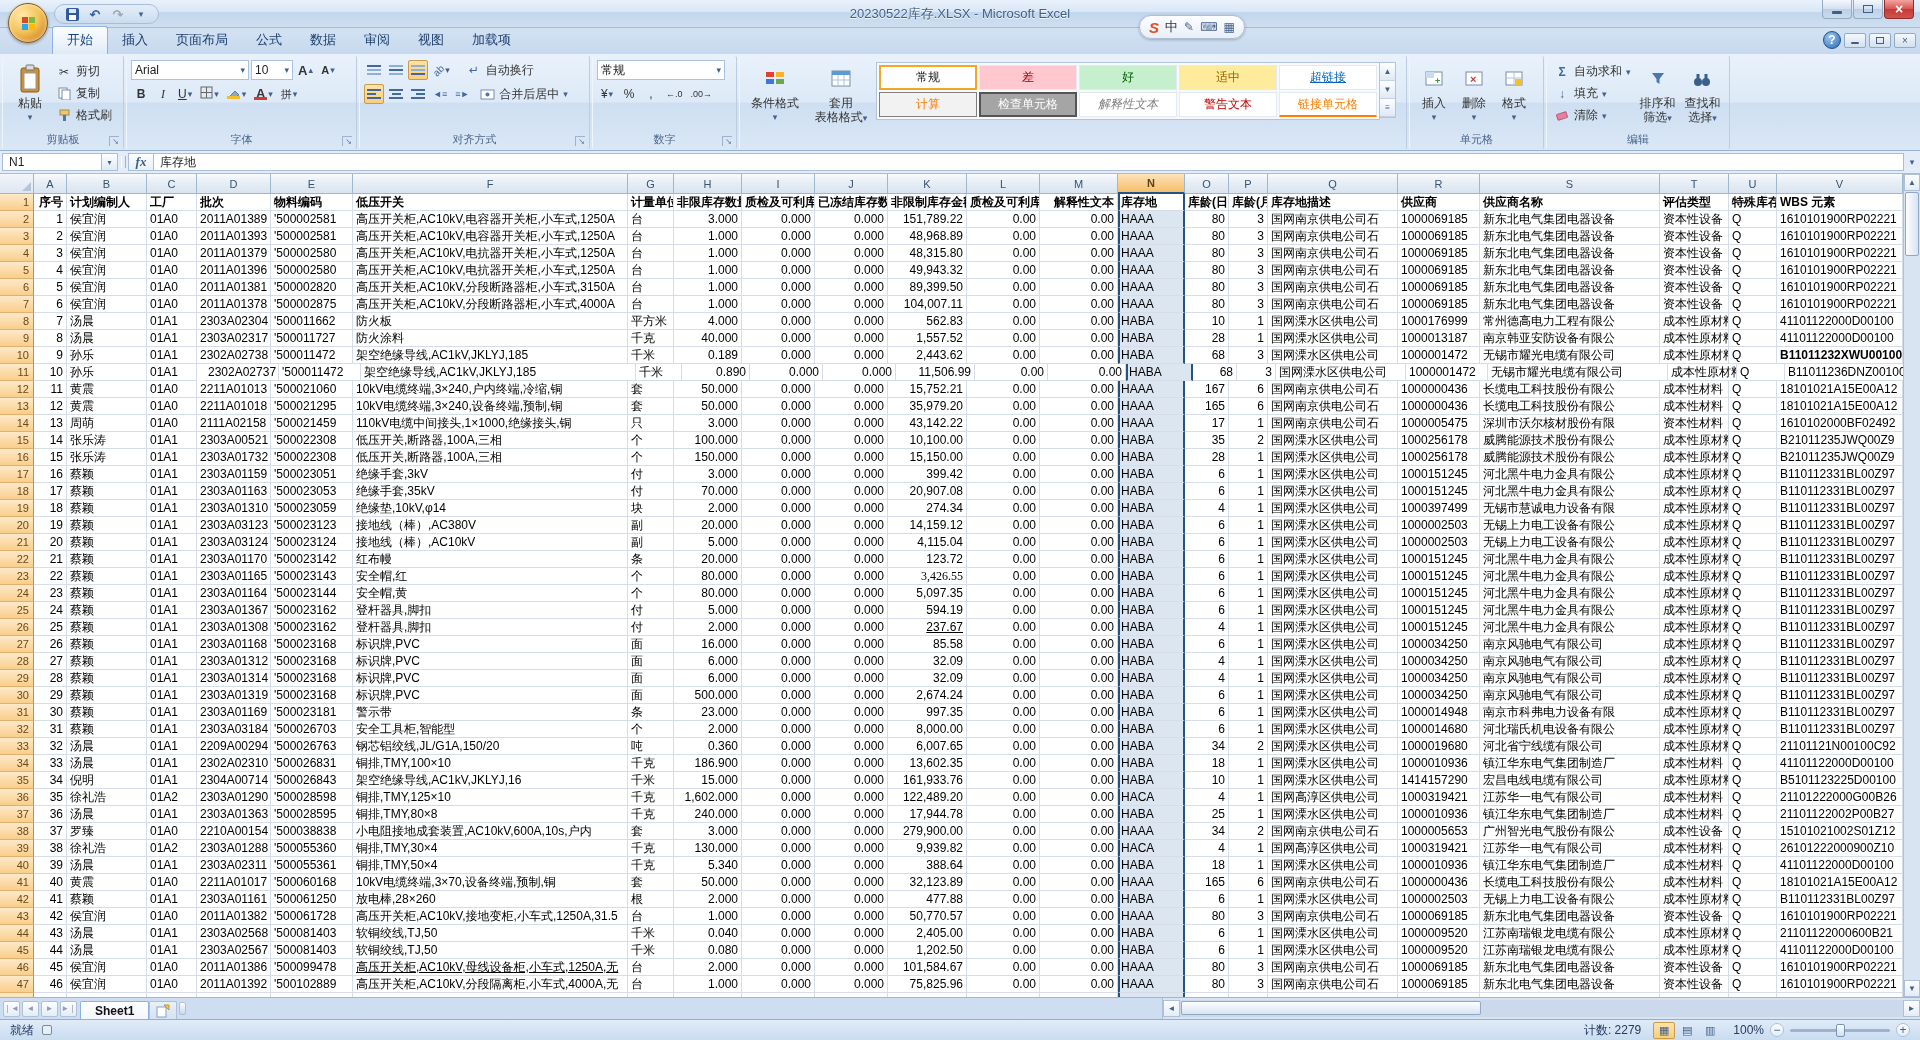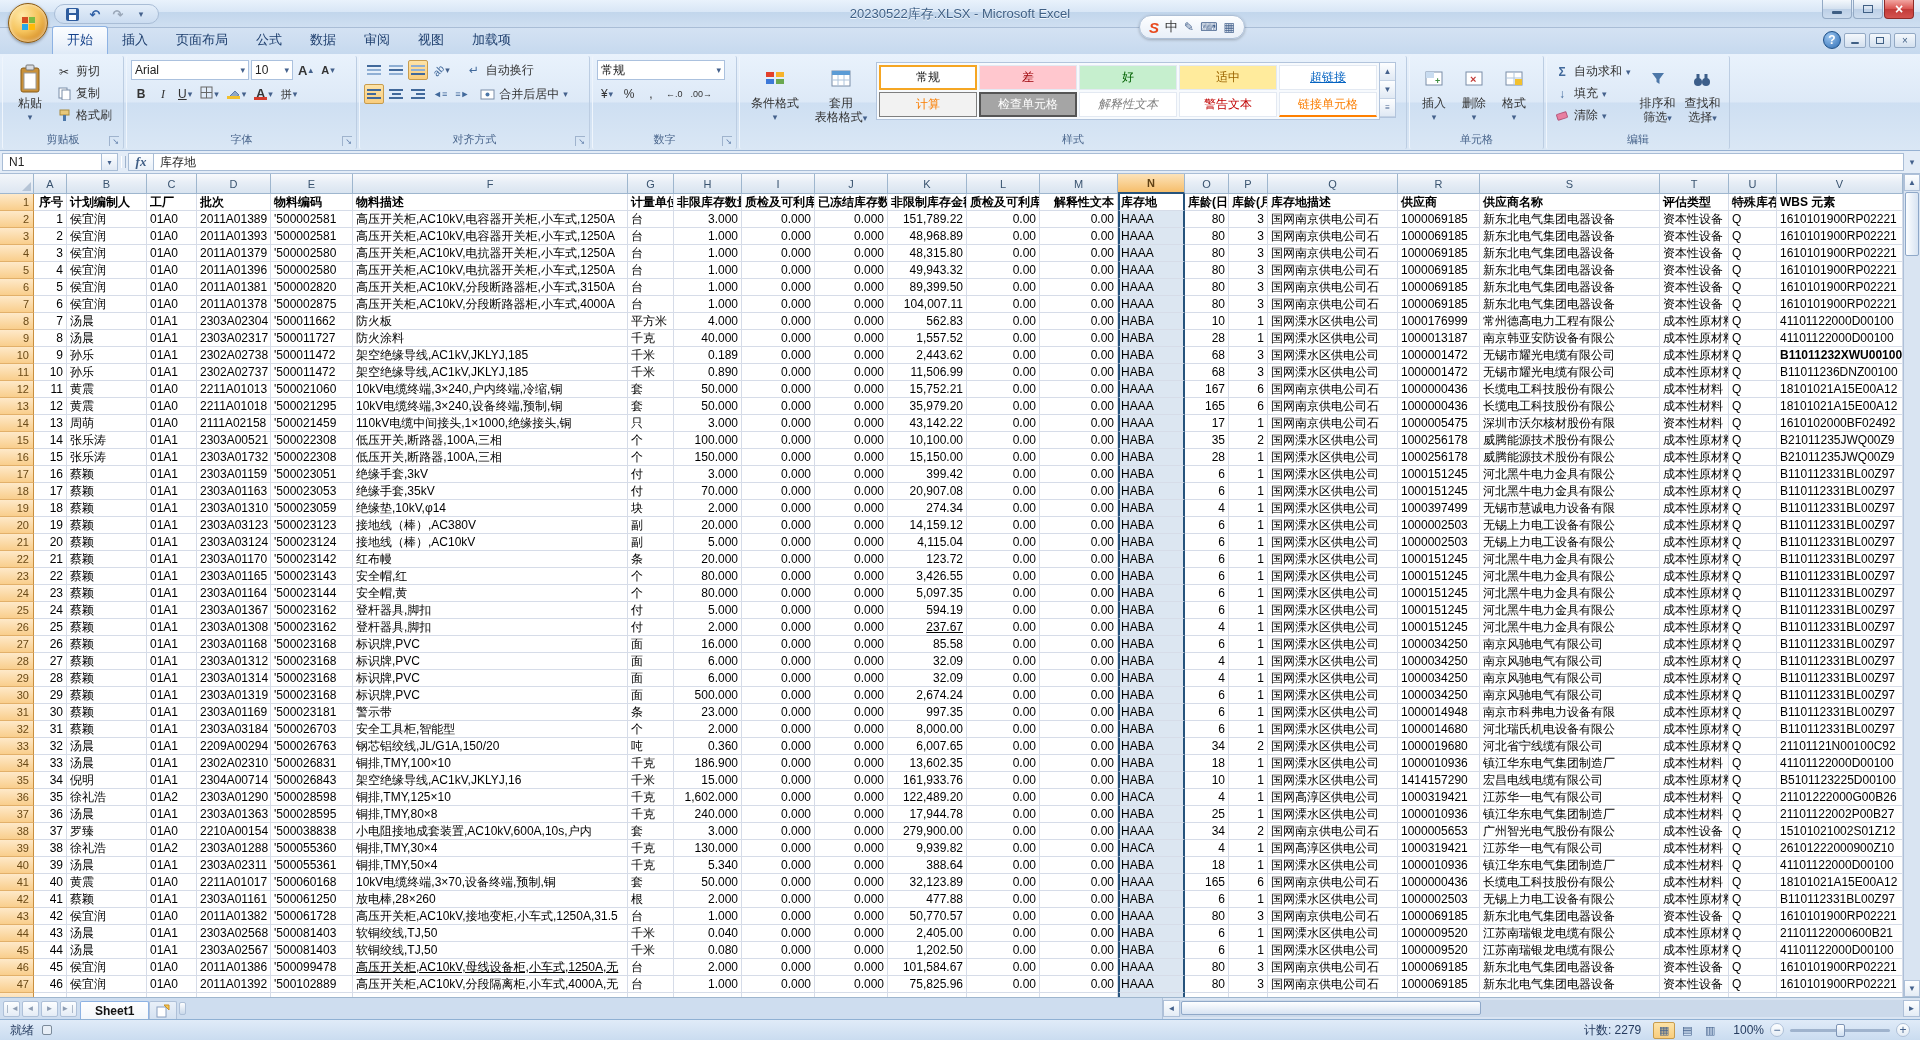--- a/index.html
+++ b/index.html
@@ -475,21 +475,20 @@
               <div class="gi warning">警告文本</div>
               <div class="gi linked">链接单元格</div>
             </div>
           <div class="gscroll">
             <span class="gsb">▲</span>
             <span class="gsb">▼</span>
             <span class="gsb">≡</span>
           </div>
         </div>
       </div>
-      <div class="glabel">样式</div>
     </div>
 
     <div class="rgroup" style="width:135px;">
       <div class="gbody">
         <div class="bigbtn" style="width:40px;">
           <div class="bicon">
               <svg width="18" height="16">
                 <rect x="1" y="1" width="16" height="13" fill="#fff" stroke="#7A8DA8"></rect>
                 <rect x="1" y="1" width="8" height="6" fill="#C9DCF0"></rect>
                 <text x="10" y="13" font-size="9" fill="#3E8E41" font-weight="bold">+</text>
@@ -612,21 +611,21 @@
           <div class="colh" style="width: 126px;">V</div>
         </div>
       <div class="gridbody">
           <div class="grow">
             <div class="rowh sel">1</div>
             <div class="cell ar hdrrow" style="width: 33px;">序号</div>
             <div class="cell al hdrrow" style="width: 80px;">计划编制人</div>
             <div class="cell al hdrrow" style="width: 50px;">工厂</div>
             <div class="cell al hdrrow" style="width: 74px;">批次</div>
             <div class="cell al hdrrow" style="width: 82px;">物料编码</div>
-            <div class="cell al hdrrow" style="width: 275px;">物料描述</div>
+            <div class="cell al hdrrow" style="width: 275px;">低压开关</div>
             <div class="cell al hdrrow" style="width: 46px;">计量单位</div>
             <div class="cell ar hdrrow" style="width: 68px;">非限库存数量</div>
             <div class="cell ar hdrrow" style="width: 73px;">质检及可利库存数量</div>
             <div class="cell ar hdrrow" style="width: 73px;">已冻结库存数量</div>
             <div class="cell ar hdrrow" style="width: 79px;">非限制库存金额</div>
             <div class="cell ar hdrrow" style="width: 73px;">质检及可利库存金额</div>
             <div class="cell ar hdrrow" style="width: 78px;">解释性文本</div>
             <div class="cell al hdrrow active" style="width: 67px;">库存地</div>
             <div class="cell ar hdrrow" style="width: 44px;">库龄(日)</div>
             <div class="cell ar hdrrow" style="width: 39px;">库龄(月)</div>
@@ -860,21 +859,21 @@
             <div class="cell al" style="width: 180px;">无锡市耀光电缆有限公司</div>
             <div class="cell al" style="width: 69px;">成本性原材料</div>
             <div class="cell al" style="width: 48px;">Q</div>
             <div class="cell al" style="width: 126px; font-weight: bold;">B11011232XWU00100</div>
           </div>
           <div class="grow">
             <div class="rowh sel">11</div>
             <div class="cell ar" style="width: 33px;">10</div>
             <div class="cell al" style="width: 80px;">孙乐</div>
             <div class="cell al" style="width: 50px;">01A1</div>
-            <div class="cell al" style="width: 74px;">2302A02737</div>
+            <div class="cell al" style="width: 74px; margin-left: 8px;">2302A02737</div>
             <div class="cell al" style="width: 82px;">'500011472</div>
             <div class="cell al" style="width: 275px;">架空绝缘导线,AC1kV,JKLYJ,185</div>
             <div class="cell al" style="width: 46px;">千米</div>
             <div class="cell ar" style="width: 68px;">0.890</div>
             <div class="cell ar" style="width: 73px;">0.000</div>
             <div class="cell ar" style="width: 73px;">0.000</div>
             <div class="cell ar" style="width: 79px;">11,506.99</div>
             <div class="cell ar" style="width: 73px;">0.00</div>
             <div class="cell ar" style="width: 78px;">0.00</div>
             <div class="cell al selcol" style="width: 67px;">HABA</div>
@@ -1167,21 +1166,21 @@
             <div class="cell ar" style="width: 33px;">22</div>
             <div class="cell al" style="width: 80px;">蔡颖</div>
             <div class="cell al" style="width: 50px;">01A1</div>
             <div class="cell al" style="width: 74px;">2303A01165</div>
             <div class="cell al" style="width: 82px;">'500023143</div>
             <div class="cell al" style="width: 275px;">安全帽,红</div>
             <div class="cell al" style="width: 46px;">个</div>
             <div class="cell ar" style="width: 68px;">80.000</div>
             <div class="cell ar" style="width: 73px;">0.000</div>
             <div class="cell ar" style="width: 73px;">0.000</div>
-            <div class="cell ar" style="width: 79px;">3,426.55</div>
+            <div class="cell ar" style="width: 79px; font-family: Liberation Serif, serif;">3,426.55</div>
             <div class="cell ar" style="width: 73px;">0.00</div>
             <div class="cell ar" style="width: 78px;">0.00</div>
             <div class="cell al selcol" style="width: 67px;">HABA</div>
             <div class="cell ar" style="width: 44px;">6</div>
             <div class="cell ar" style="width: 39px;">1</div>
             <div class="cell al" style="width: 130px;">国网溧水区供电公司</div>
             <div class="cell al" style="width: 82px;">1000151245</div>
             <div class="cell al" style="width: 180px;">河北黑牛电力金具有限公</div>
             <div class="cell al" style="width: 69px;">成本性原材料</div>
             <div class="cell al" style="width: 48px;">Q</div>

